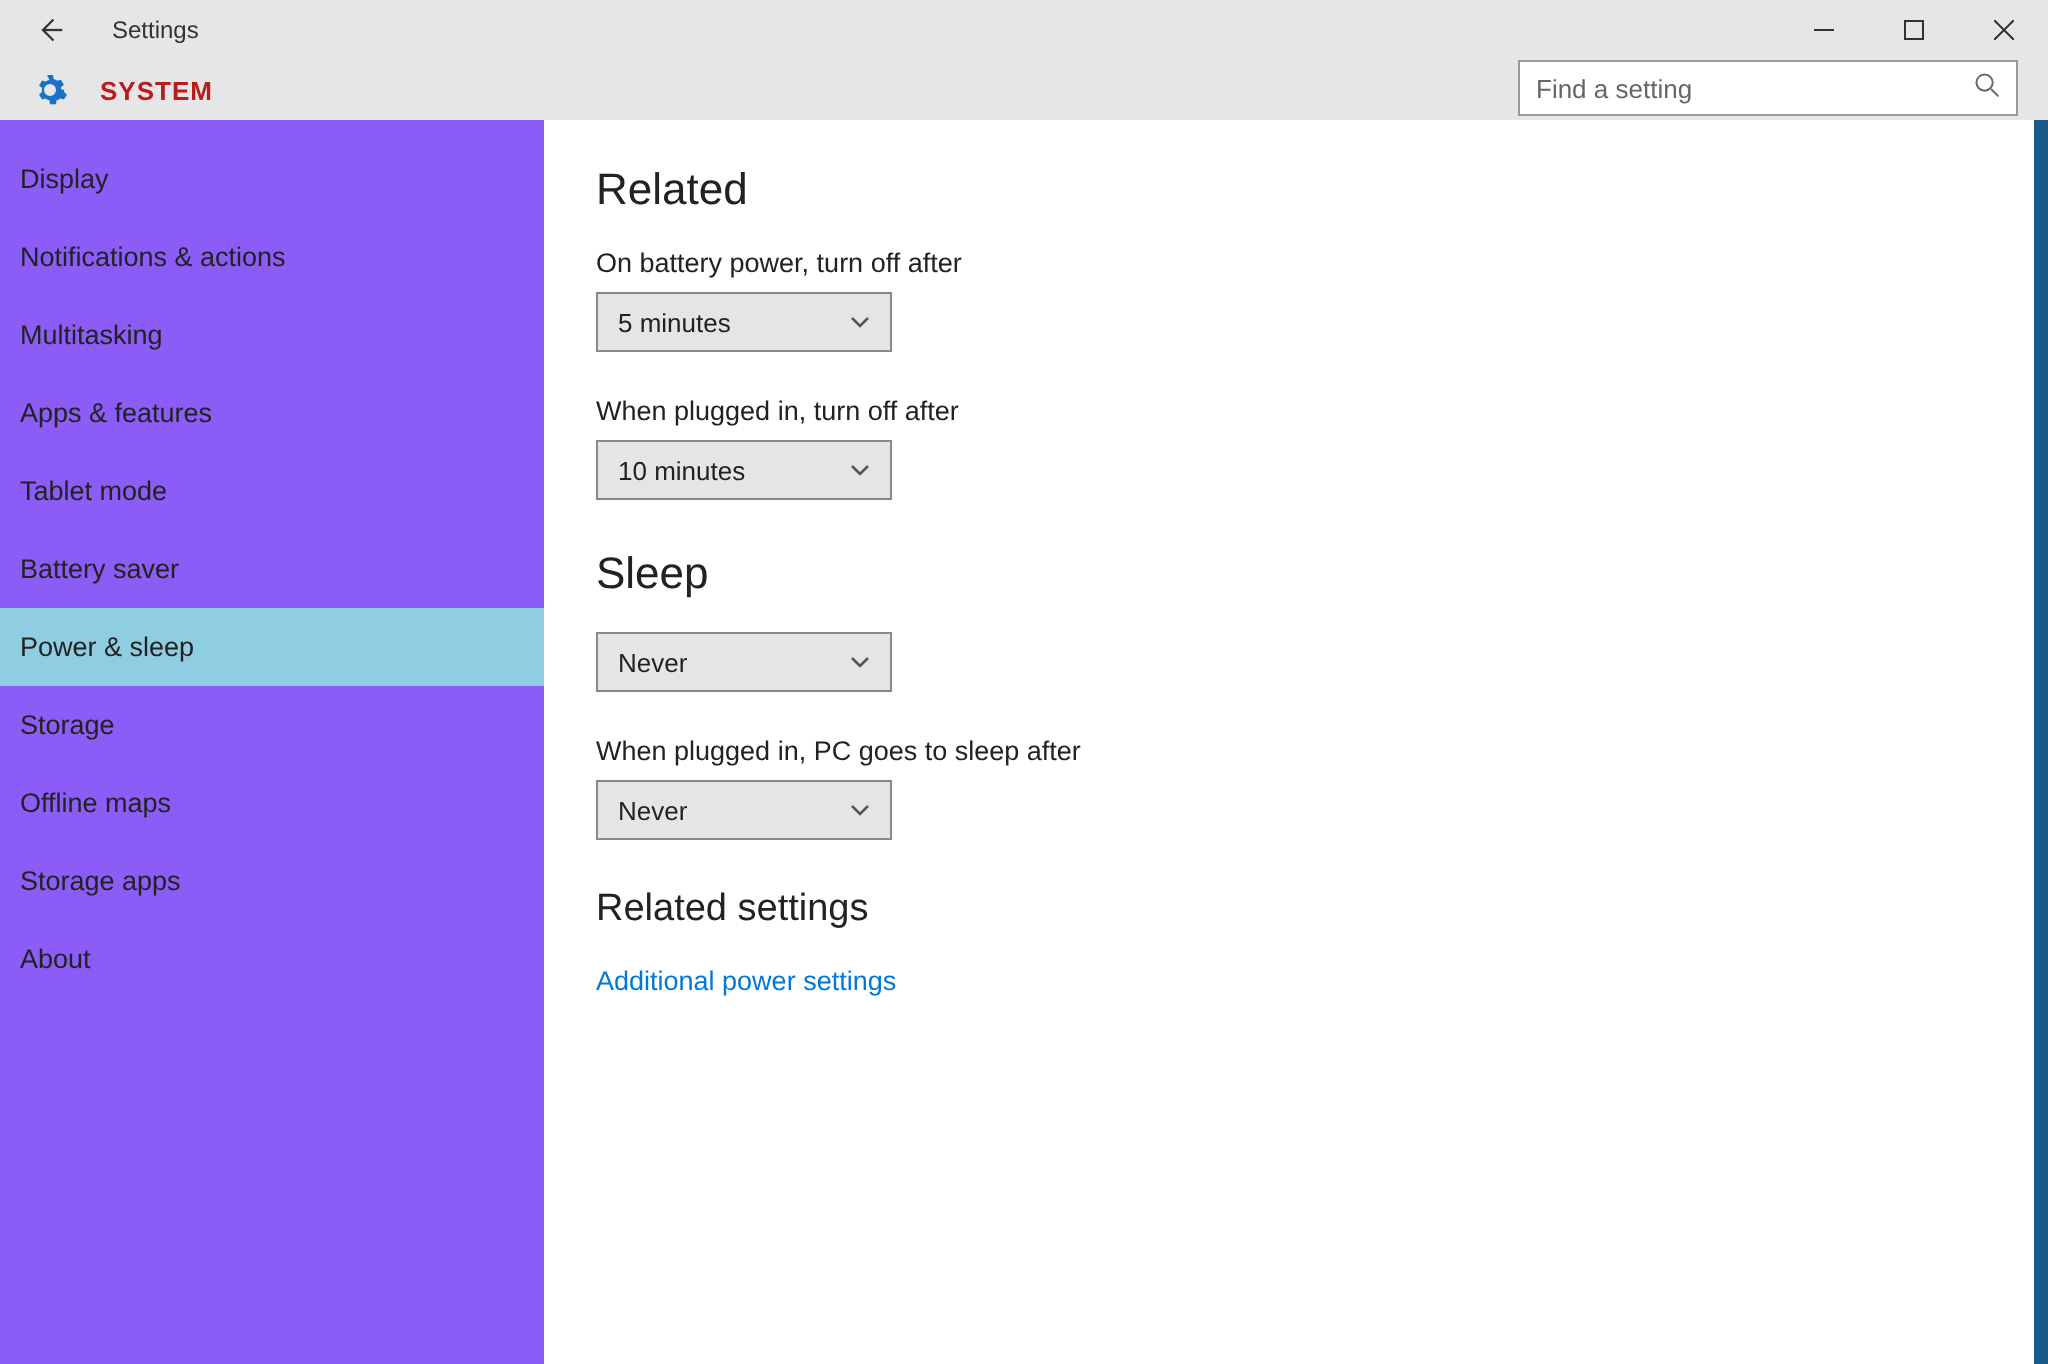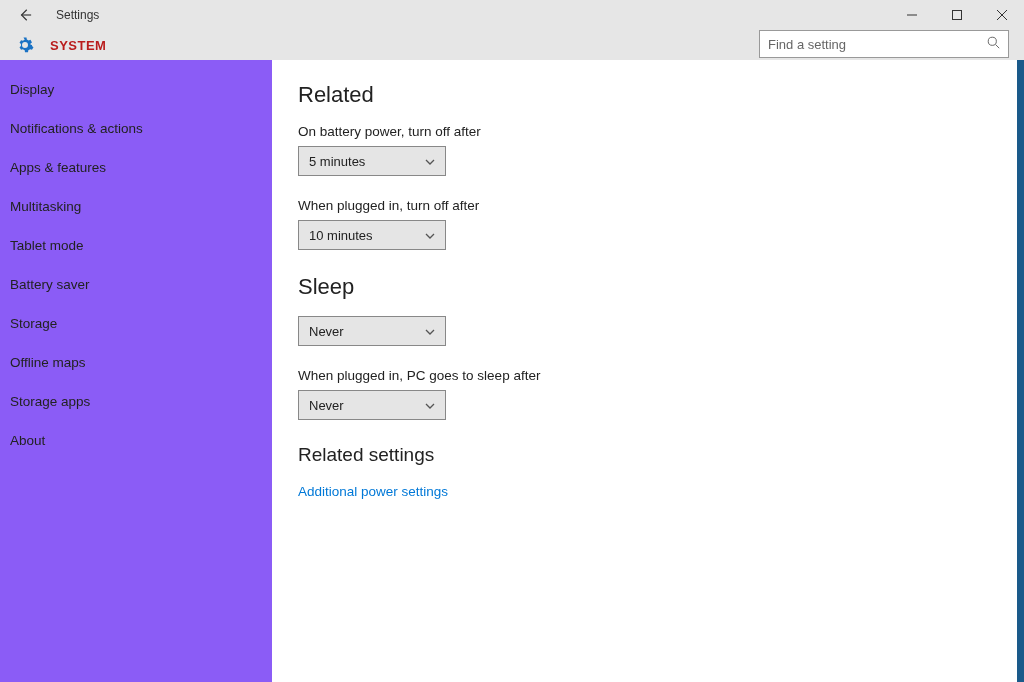--- a/index.html
+++ b/index.html
@@ -226,24 +226,25 @@
         </svg>
     </span>
   </div>
 </div>
 
 <div class="body-area">
 
   <div class="sidebar">
     <div class="sidebar-item"><span>Display</span></div>
     <div class="sidebar-item"><span>Notifications &amp; actions</span></div>
+    <div class="sidebar-item"><span>Multitasking</span></div>
     <div class="sidebar-item"><span>Apps &amp; features</span></div>
-    <div class="sidebar-item"><span>Multitasking</span></div>
     <div class="sidebar-item"><span>Tablet mode</span></div>
     <div class="sidebar-item"><span>Battery saver</span></div>
+    <div class="sidebar-item active"><span>Power &amp; sleep</span></div>
     <div class="sidebar-item"><span>Storage</span></div>
     <div class="sidebar-item"><span>Offline maps</span></div>
     <div class="sidebar-item"><span>Storage apps</span></div>
     <div class="sidebar-item"><span>About</span></div>
   </div>
 
   <div class="content">
 
     <h2 class="section-heading">Related</h2>
 

